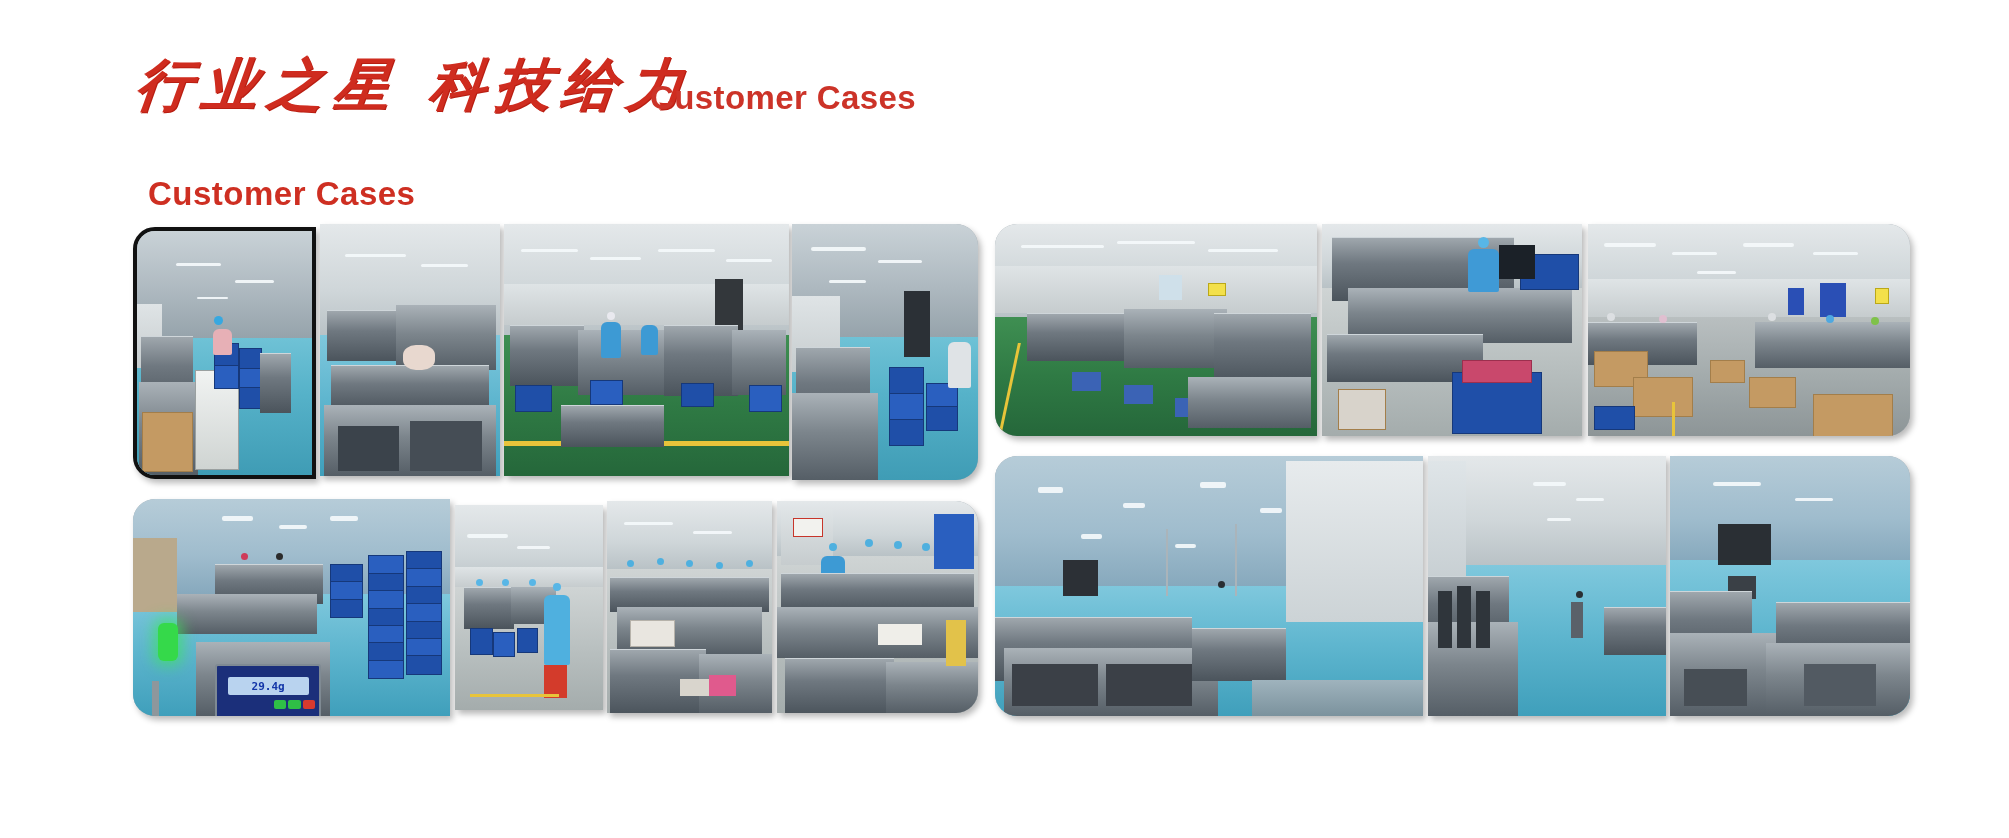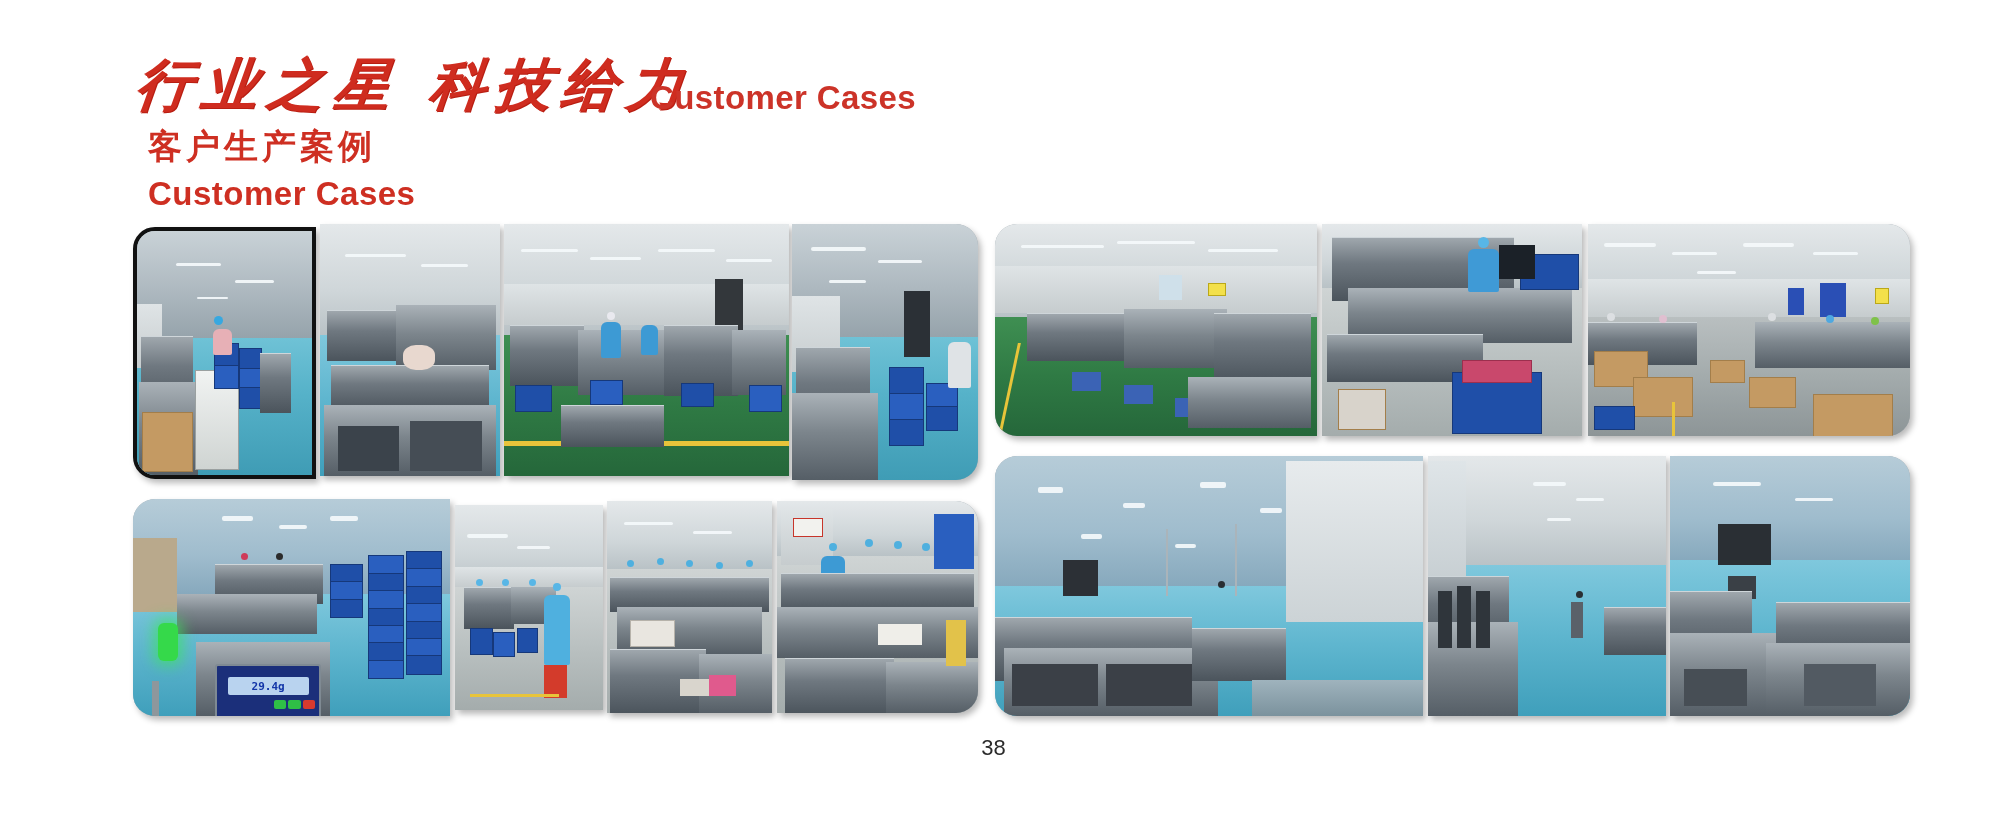--- a/index.html
+++ b/index.html
@@ -117,21 +117,20 @@
   .pgnum span{margin-left:-22px;}
 </style>
 </head>
 <body>
 
 <div class="slide">
 
   <div class="hdr">
     <div class="calli">行业之星 科技给力</div>
     <div class="cc-top">Customer Cases</div>
-    <div class="cn-sub">客户生产案例</div>
     <div class="cc-bottom">Customer Cases</div>
   </div>
 
   <div class="grid">
 
     <div class="ph rtl rbl darkframe" style="left:133px;top:227px;width:183px;height:252px;">
       <div class="sky c-grey"></div>
       <div class="flr f-cyan"></div>
       <div class="ov">
         <div class="lamp" style="left:22%;top:13%;width:26%;height:3px;"></div>
@@ -445,17 +444,14 @@
         <div class="mach2" style="left:0%;top:68%;width:44%;height:32%;"></div>
         <div class="mach" style="left:44%;top:56%;width:56%;height:22%;"></div>
         <div class="mach2" style="left:40%;top:72%;width:60%;height:28%;"></div>
         <div style="position:absolute;left:6%;top:82%;width:26%;height:14%;background:#474e55;"></div>
         <div style="position:absolute;left:56%;top:80%;width:30%;height:16%;background:#525a62;"></div>
       </div>
     </div>
 
   </div>
 
-  <div class="pgnum">
-    <span>38</span>
-  </div>
 
 </div>
 
 </body></html>

